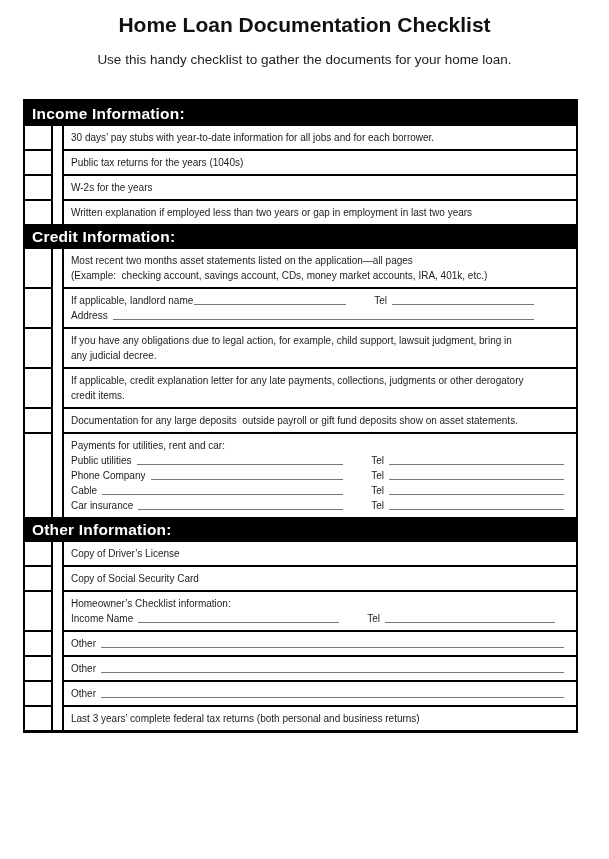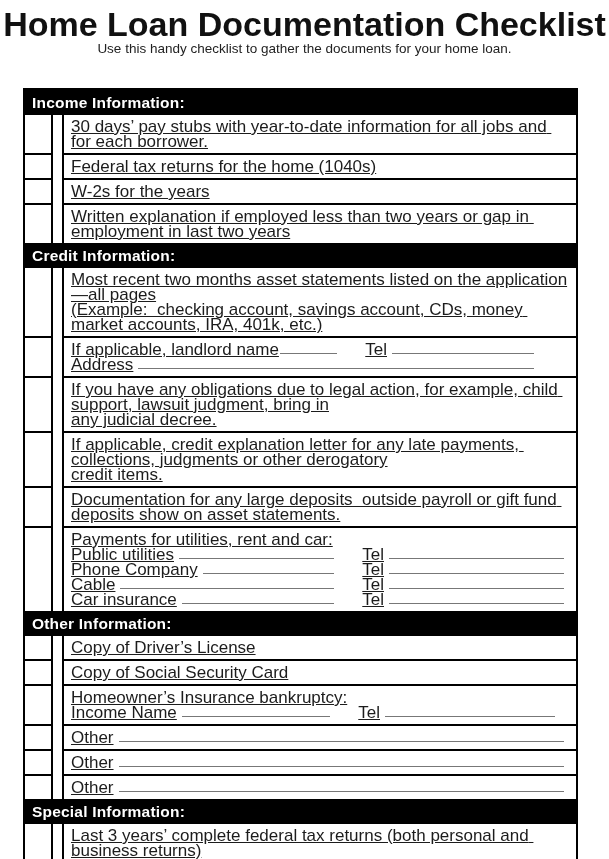--- a/index.html
+++ b/index.html
@@ -8,27 +8,27 @@
     position:relative;
     width:609px; height:859px;
     background:#ffffff;
     font-family:"Liberation Sans", sans-serif;
     color:#1c1c1c;
     overflow:hidden;
   }
   .doc-title {
     padding-top:9px;
     text-align:center;
-    font-size:34px;
+    font-size:21px;
     font-weight:bold;
     line-height:31px;
     color:#111;
   }
   .doc-subtitle {
-    margin-top:0;
+    margin-top:11px;
     text-align:center;
     font-size:13.5px;
     line-height:18px;
     color:#222;
   }
   .checklist-table {
     margin:30px 31px 0 23px;
     border:2px solid #000;
     border-bottom-width:3px;
     background:#fff;
@@ -42,23 +42,22 @@
     padding:4px 8px 4px 7px;
     letter-spacing:0.2px;
   }
   .row { display:flex; align-items:stretch; background:#fff; }
   .checkbox-cell { width:28px; flex:0 0 28px; border-right:2px solid #000; background:#fff; }
   .gutter { width:9px; flex:0 0 9px; background:#fff; }
   .text-cell {
     flex:1;
     border-left:2px solid #000;
     padding:4px 8px 4px 7px;
-    font-size:17px;
+    font-size:10px;
     line-height:15px;
-    text-decoration:underline;
   }
   .row + .row .checkbox-cell,
   .row + .row .text-cell { border-top:2px solid #000; }
   .text-line { white-space:pre-wrap; }
   .field-line { display:flex; align-items:flex-start; }
   .field-label { white-space:pre; }
   .tel-label { margin:0 5px 0 28px; }
   .blank {
     border-bottom:1px solid #777;
     height:12px;
@@ -86,21 +85,21 @@
         <div class="checkbox-cell"></div>
         <div class="gutter"></div>
         <div class="text-cell">
           <div class="text-line">30 days’ pay stubs with year-to-date information for all jobs and for each borrower.</div>
         </div>
       </div>
       <div class="row">
         <div class="checkbox-cell"></div>
         <div class="gutter"></div>
         <div class="text-cell">
-          <div class="text-line">Federal tax returns for the home (1040s)</div>
+          <div class="text-line">Public tax returns for the years (1040s)</div>
         </div>
       </div>
       <div class="row">
         <div class="checkbox-cell"></div>
         <div class="gutter"></div>
         <div class="text-cell">
           <div class="text-line">W-2s for the years</div>
         </div>
       </div>
       <div class="row">
@@ -201,21 +200,21 @@
         <div class="checkbox-cell"></div>
         <div class="gutter"></div>
         <div class="text-cell">
           <div class="text-line">Copy of Social Security Card</div>
         </div>
       </div>
       <div class="row row-homeowner">
         <div class="checkbox-cell"></div>
         <div class="gutter"></div>
         <div class="text-cell">
-          <div class="text-line">Homeowner’s Insurance bankruptcy:</div>
+          <div class="text-line">Homeowner’s Checklist information:</div>
           <div class="field-line">
             <span class="field-label">Income Name</span>
             <span class="blank grow"></span>
             <span class="tel-label">Tel</span>
             <span class="blank tel-blank"></span>
           </div>
         </div>
       </div>
       <div class="row row-other-line">
         <div class="checkbox-cell"></div>
@@ -240,21 +239,20 @@
       <div class="row row-other-line">
         <div class="checkbox-cell"></div>
         <div class="gutter"></div>
         <div class="text-cell">
           <div class="field-line">
             <span class="field-label">Other</span>
             <span class="blank grow"></span>
           </div>
         </div>
       </div>
-      <div class="section-header">Special Information:</div>
       <div class="row">
         <div class="checkbox-cell"></div>
         <div class="gutter"></div>
         <div class="text-cell">
           <div class="text-line">Last 3 years’ complete federal tax returns (both personal and business returns)</div>
         </div>
       </div>
     </div>
 </div>
 

